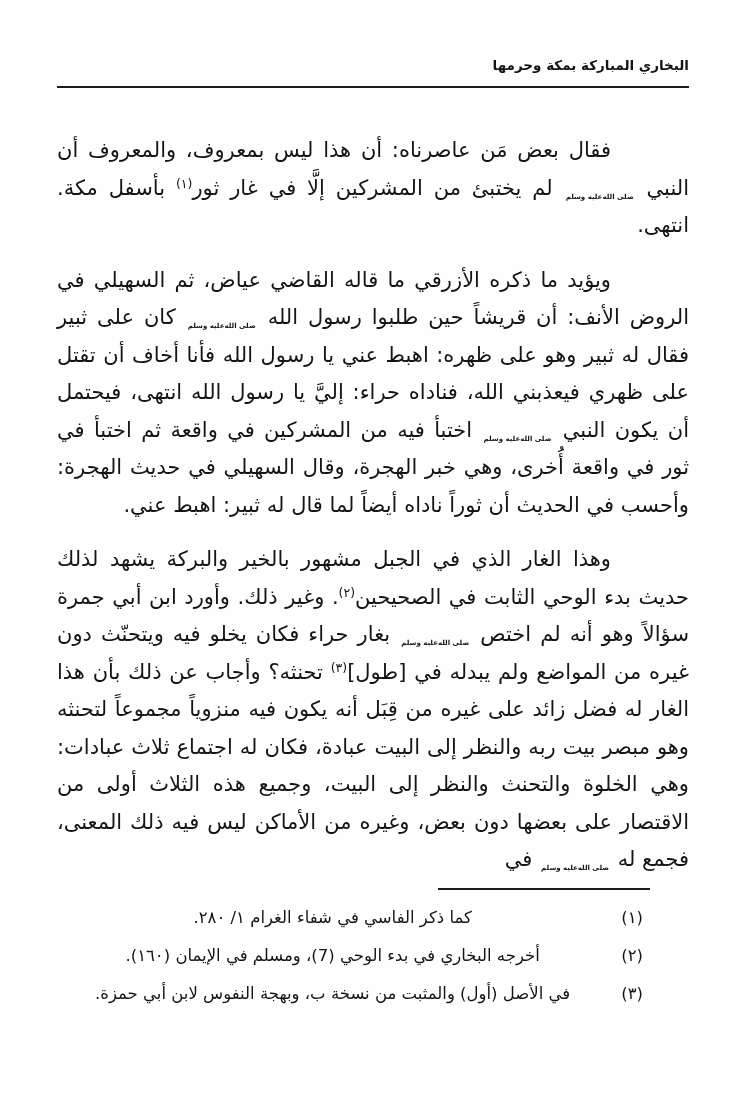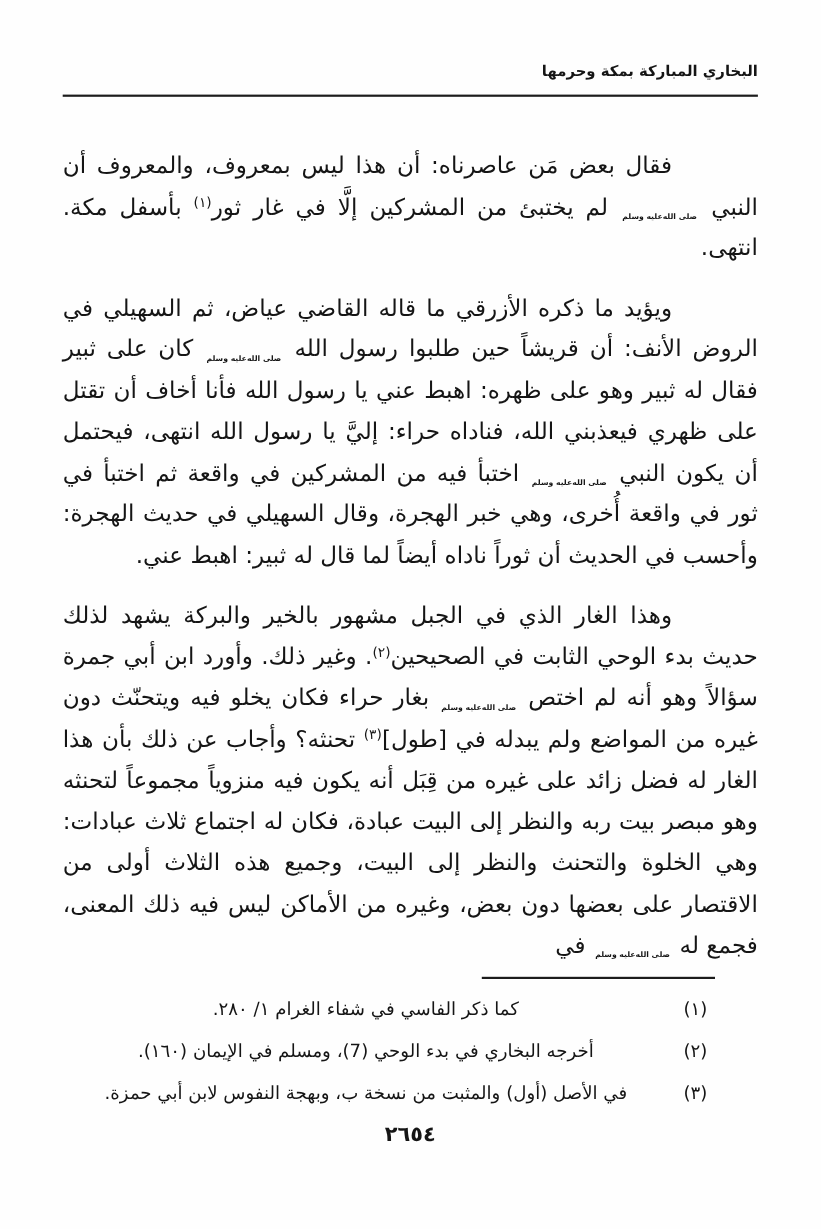--- a/index.html
+++ b/index.html
@@ -89,16 +89,15 @@
         </div>
         <div class="fn-row">
           <span class="fn-num">(٢)</span>
           <span class="fn-text">أخرجه البخاري في بدء الوحي (7)، ومسلم في الإيمان (١٦٠).</span>
         </div>
         <div class="fn-row">
           <span class="fn-num">(٣)</span>
           <span class="fn-text">في الأصل (أول) والمثبت من نسخة ب، وبهجة النفوس لابن أبي حمزة.</span>
         </div>
       </div>
-    <div class="page-number">٢٦٥٤</div>
   </footer>
 
 </div>
 
 </body></html>

